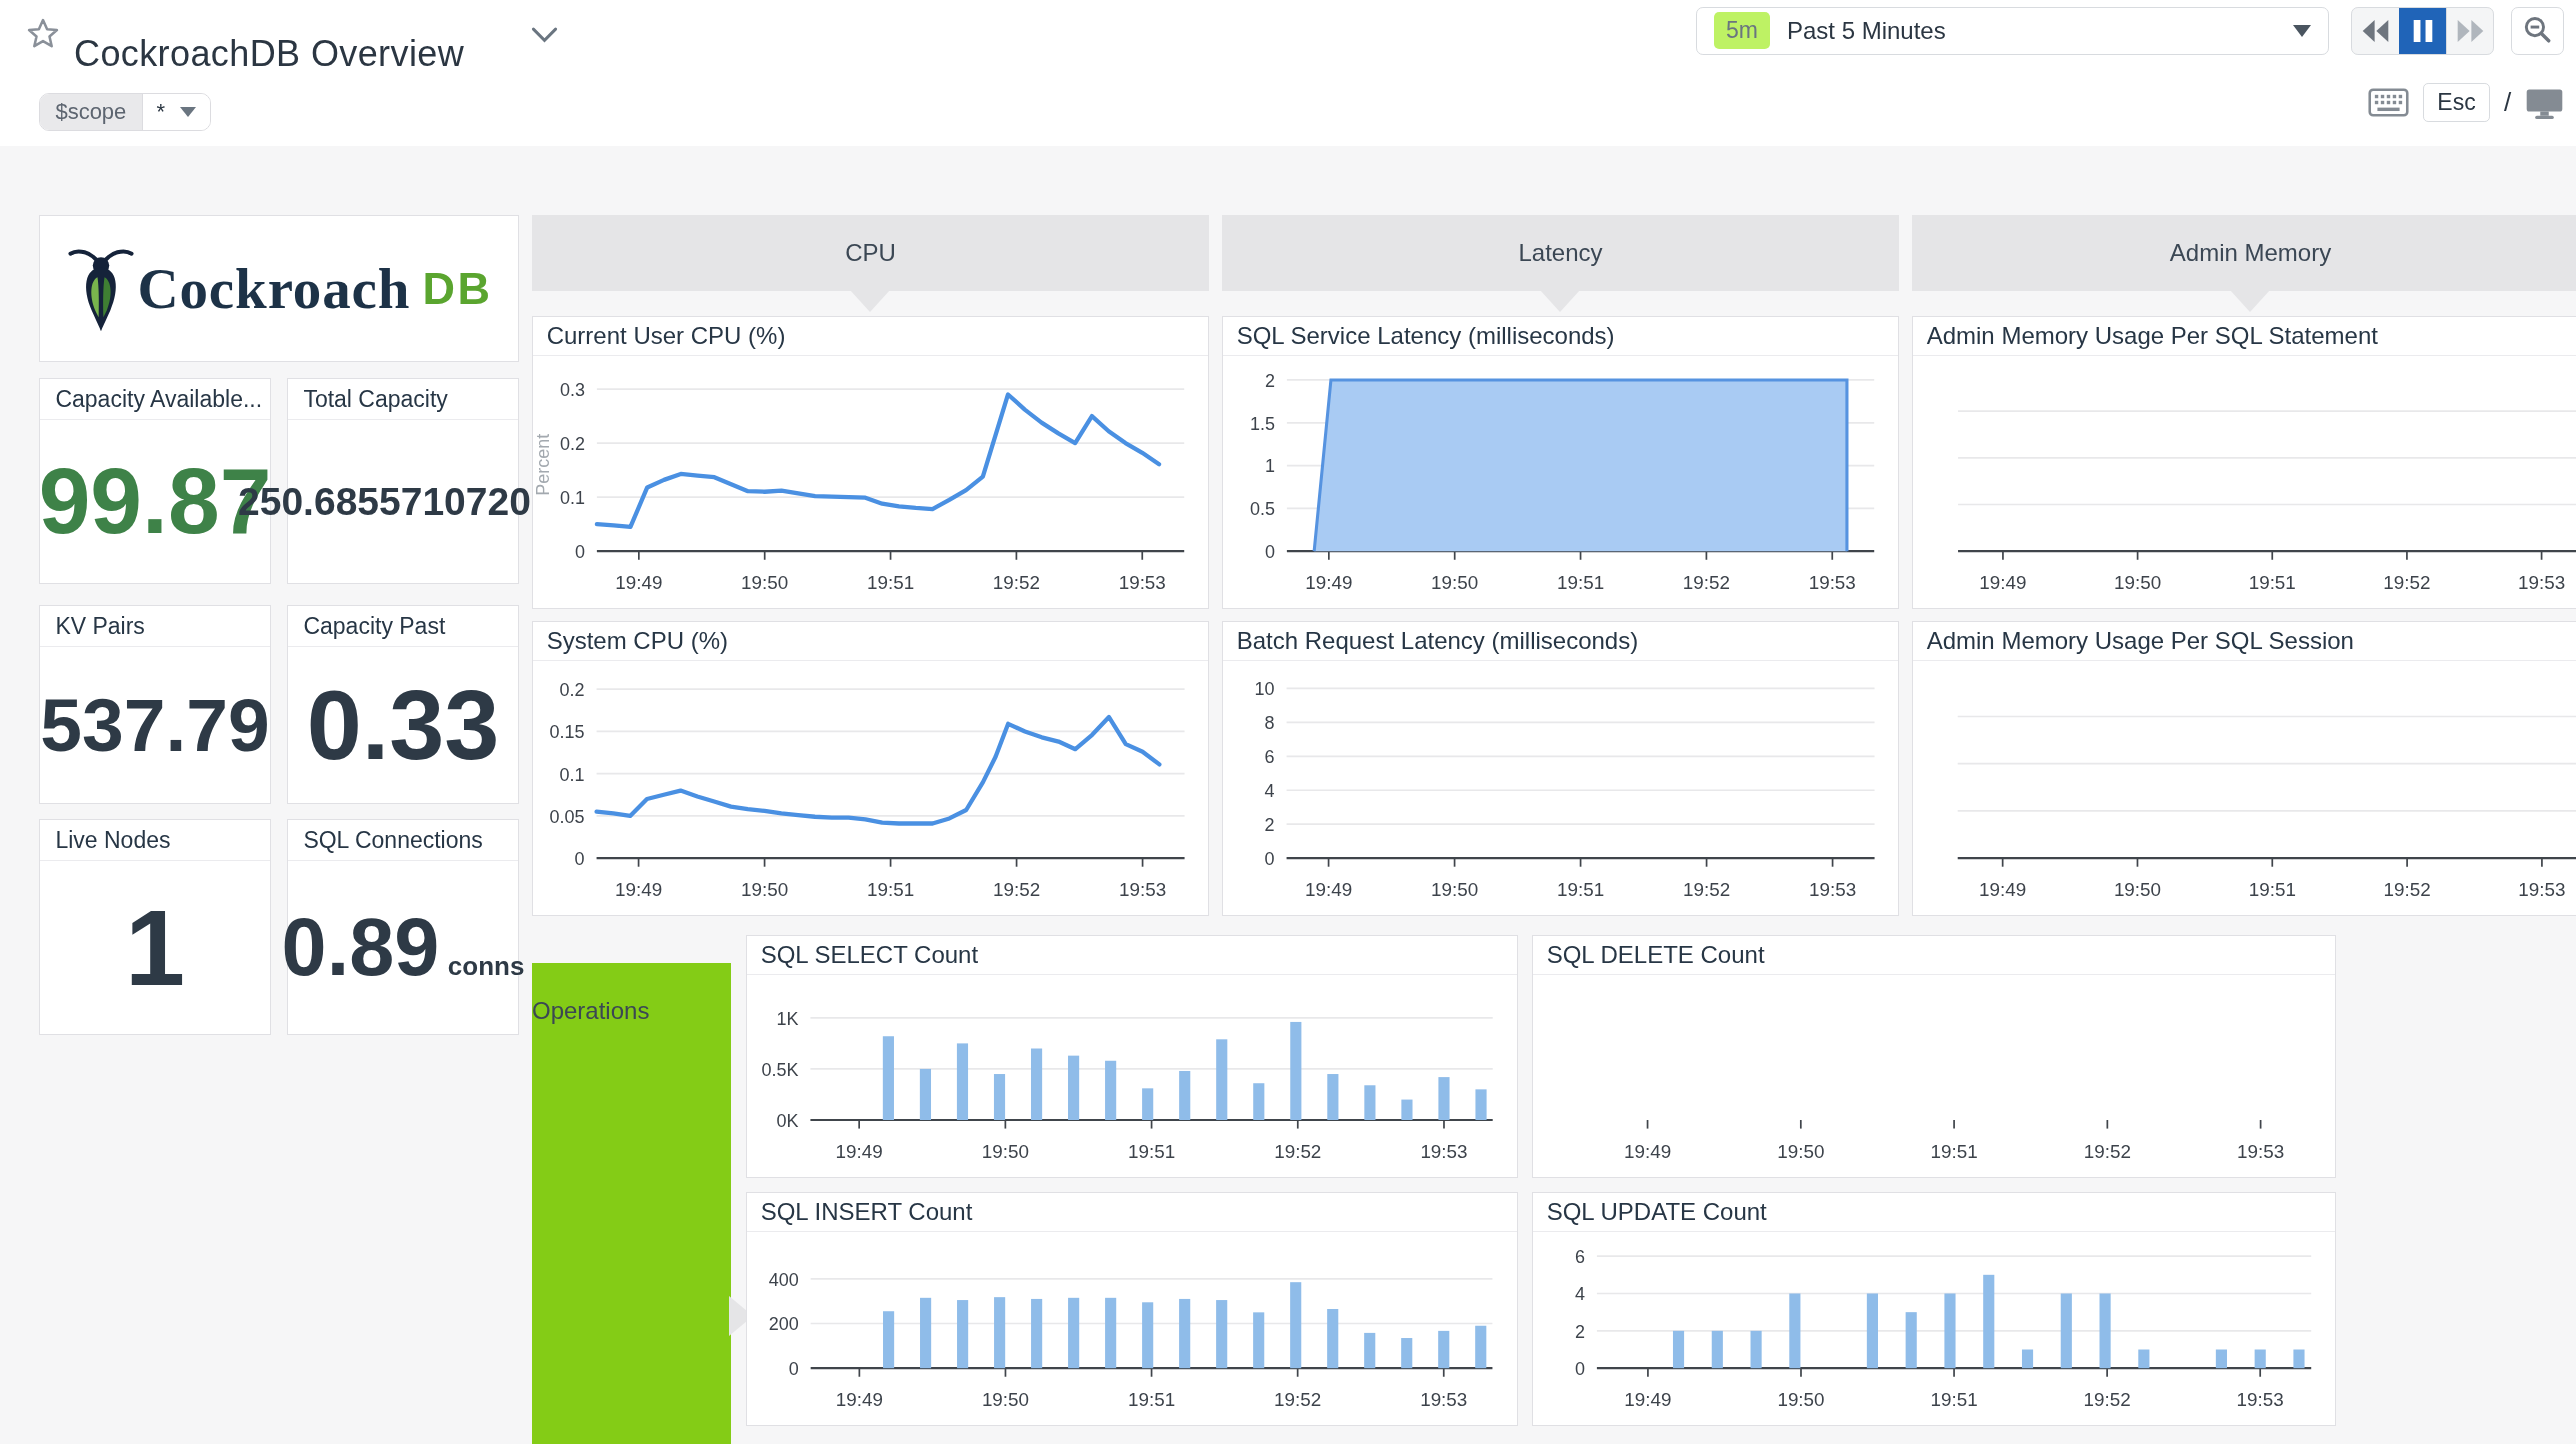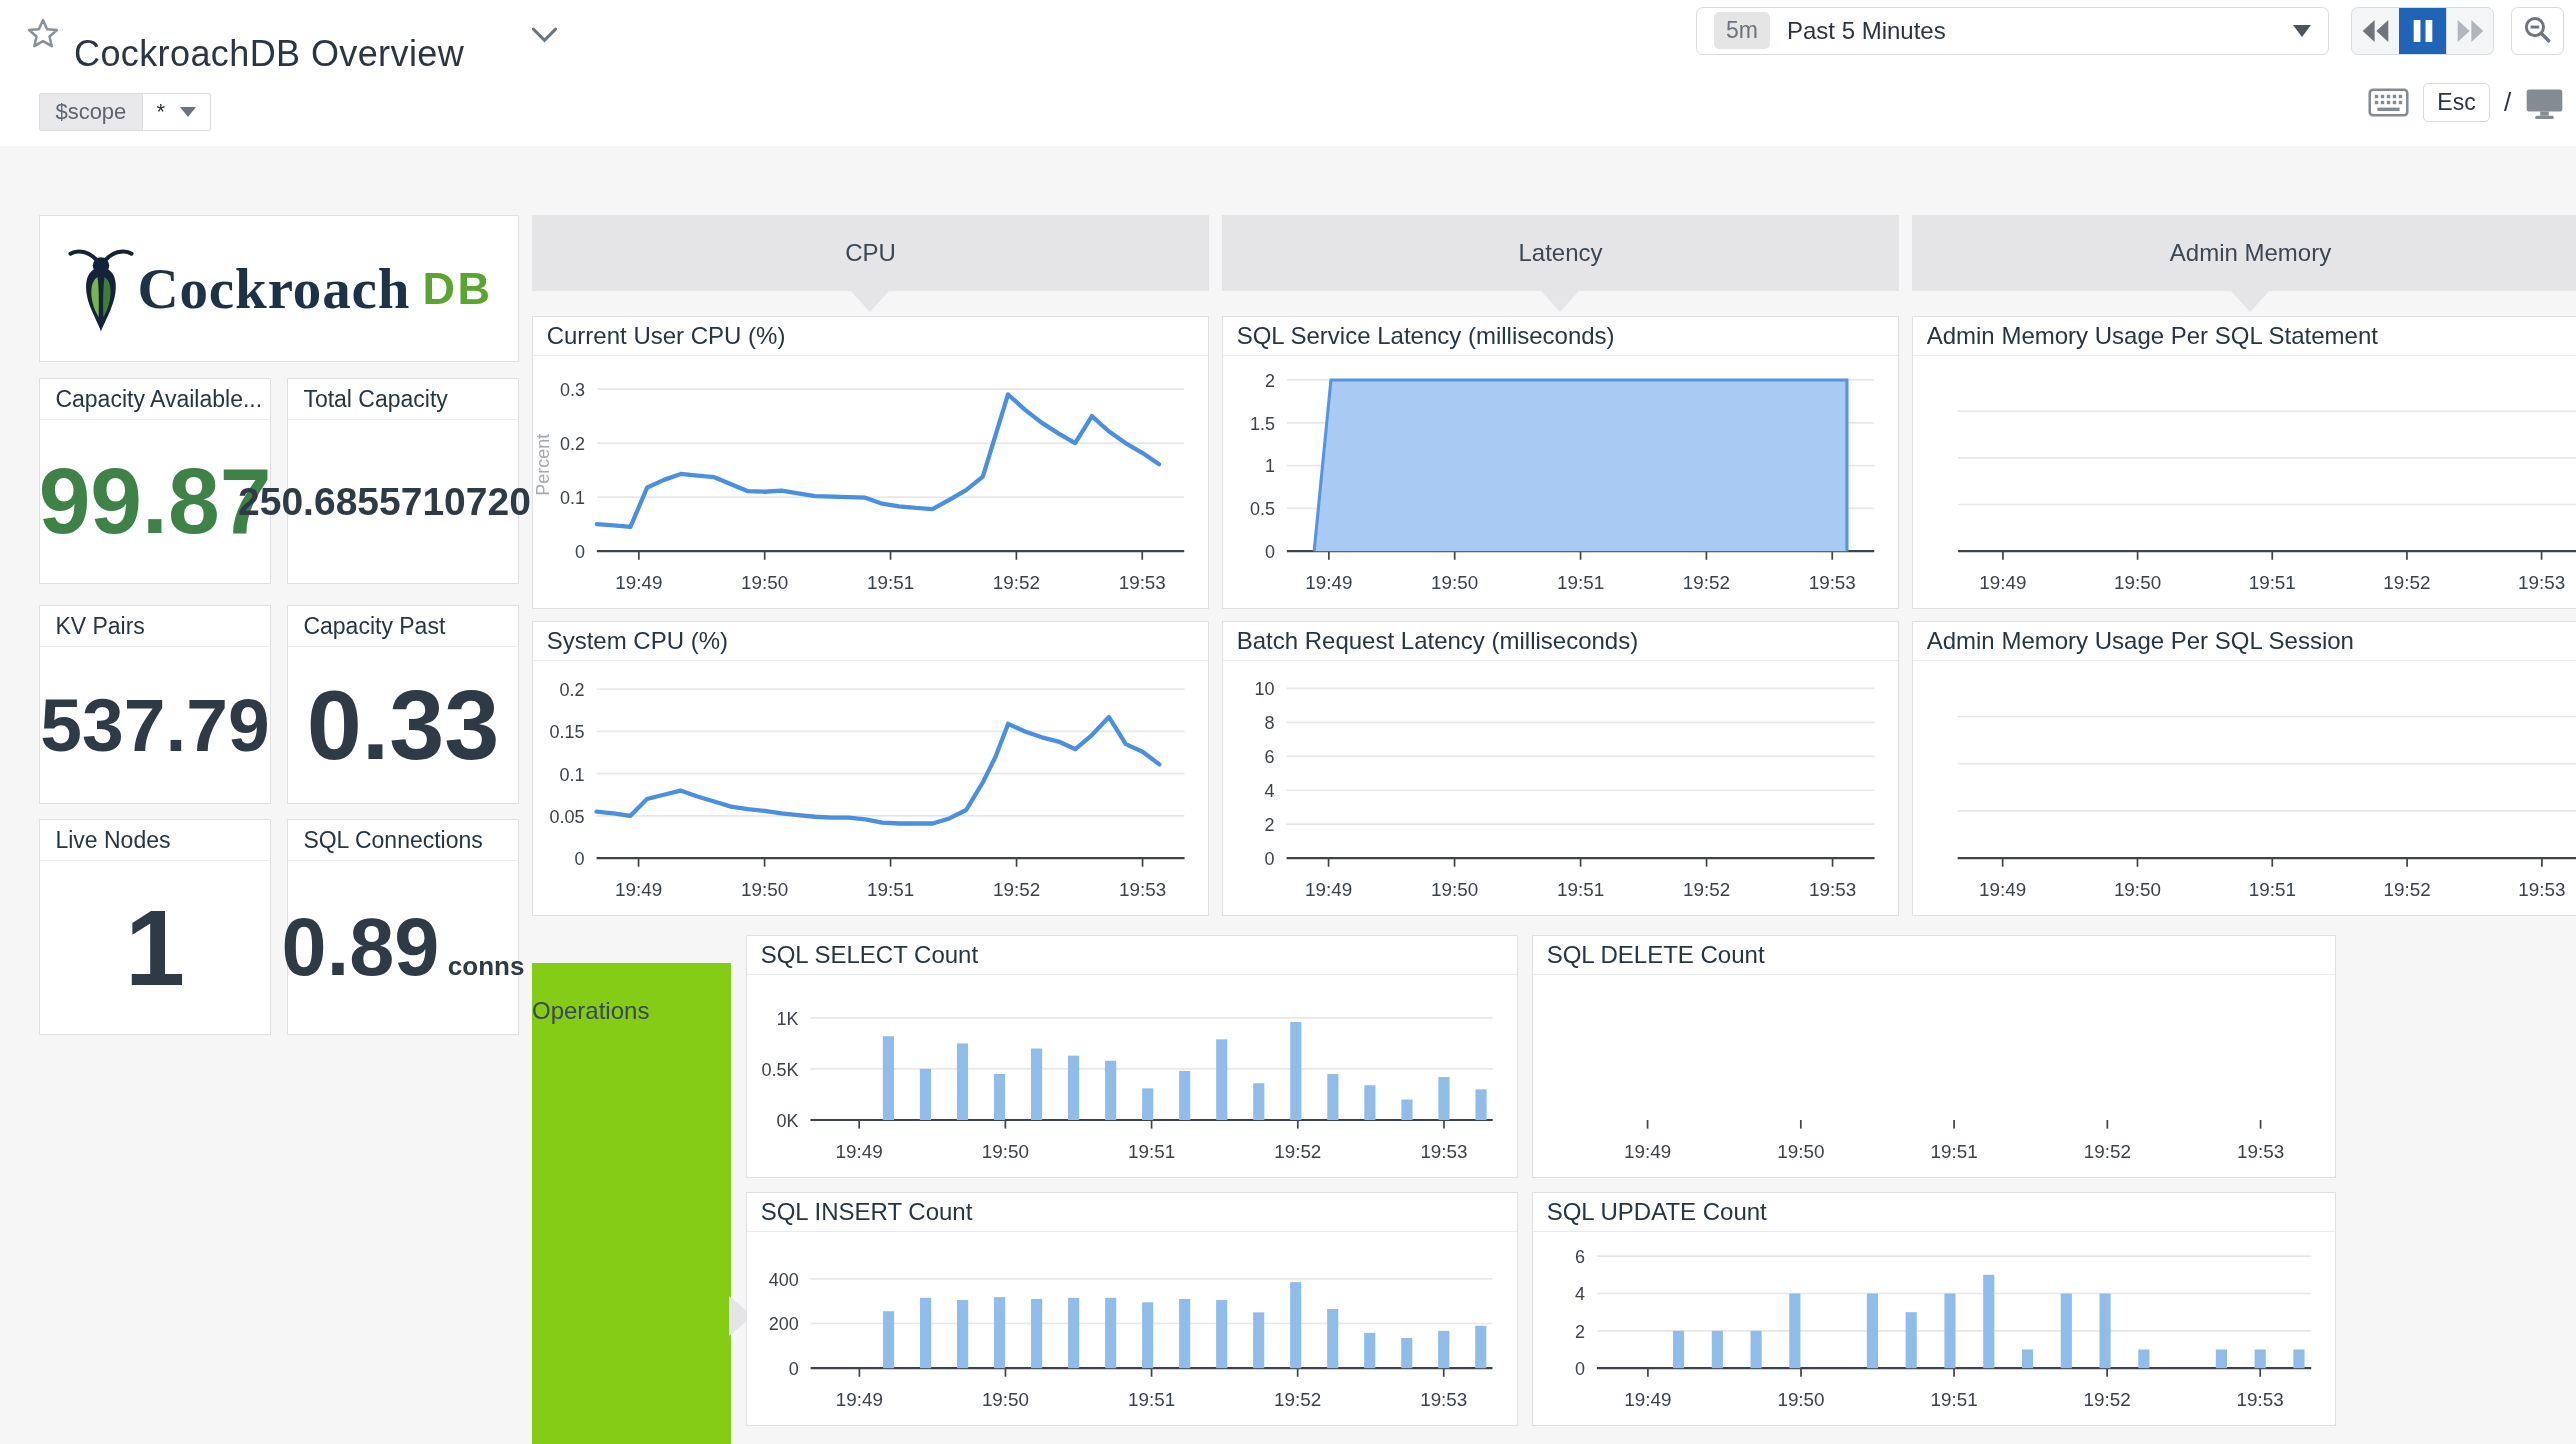--- a/index.html
+++ b/index.html
@@ -6,31 +6,31 @@
   body { font-family:"Liberation Sans", sans-serif; background:#fff; }
   .page { position:relative; width:2576px; height:1444px; background:#ffffff; overflow:hidden; }
 
   
   .titlebar { position:absolute; left:0; top:0; width:100%; height:146px; background:#ffffff; }
   .star { position:absolute; left:24px; top:15.4px; width:38px; height:38px; cursor:pointer; }
   .page-title { position:absolute; left:74px; top:8.6px; font-size:36px; font-weight:500; color:#2b3642; letter-spacing:0.4px; cursor:pointer;margin-top:24px; }
   .title-caret { position:absolute; left:530px; top:24px; width:29px; height:20.6px; }
 
   .timepicker { position:absolute; left:1696px; top:6.9px; width:633px; height:48px; background:#fff; border:1.7px solid #d8dbdf; border-radius:6.9px; display:flex; align-items:center; padding:0 17px; cursor:pointer; }
-  .tp-chip { background:#e5e5e5; color:#6a7580; border-radius:5.1px; font-size:23px; padding:5.1px 12px; margin-right:17px; }
+  .tp-chip { background:#bef264; color:#6a7580; border-radius:5.1px; font-size:23px; padding:5.1px 12px; margin-right:17px; }
   .tp-label { font-size:24px; color:#2b3642; flex:1; }
   .tp-caret { width:0; height:0; border-left:9.4px solid transparent; border-right:9.4px solid transparent; border-top:12px solid #4a5560; }
 
   .btn-group { position:absolute; left:2351px; top:6.9px; height:48px; display:flex; border:1.7px solid #d8dbdf; border-radius:6.9px; overflow:hidden; background:#f4f5f6; }
   .btn-seg { width:47px; height:100%; display:flex; align-items:center; justify-content:center; cursor:pointer; }
   .btn-seg + .btn-seg { border-left:1.7px solid #d8dbdf; }
   .btn-seg.active { background:#2064b8; border-left:none; }
   .zoomout-btn { position:absolute; left:2511px; top:6.9px; width:53px; height:48px; border:1.7px solid #d8dbdf; border-radius:6.9px; background:#fff; display:flex; align-items:center; justify-content:center; cursor:pointer; }
 
-  .scope-group { position:absolute; left:39px; top:93px; height:38px; display:flex; border:1.7px solid #dcdce0; border-radius:2px; overflow:hidden; font-size:22px; cursor:pointer; }
+  .scope-group { position:absolute; left:39px; top:93px; height:38px; display:flex; border:1.7px solid #dcdce0; border-radius:10px; overflow:hidden; font-size:22px; cursor:pointer; }
   .scope-name { background:#e9e9eb; color:#5d6570; padding:0 15.4px; display:flex; align-items:center; }
   .scope-value { background:#fff; color:#2b3642; padding:0 13.7px; display:flex; align-items:center; gap:15.4px; border-left:1.7px solid #dcdce0; }
   .scope-caret { width:0; height:0; border-left:8.6px solid transparent; border-right:8.6px solid transparent; border-top:10.3px solid #6a7580; }
 
   .kbd-area { position:absolute; right:12px; top:80px; height:45px; display:flex; align-items:center; gap:13.7px; }
   .esc-key { border:1.7px solid #d8dbdf; border-radius:5.1px; background:#fff; font-size:23px; color:#2b3642; padding:5.1px 13.7px; cursor:pointer; }
   .slash { font-size:26px; color:#2b3642; }
 
   
   .canvas { position:absolute; left:0; top:146px; width:100%; height:1298px; background:#f6f6f7; }

